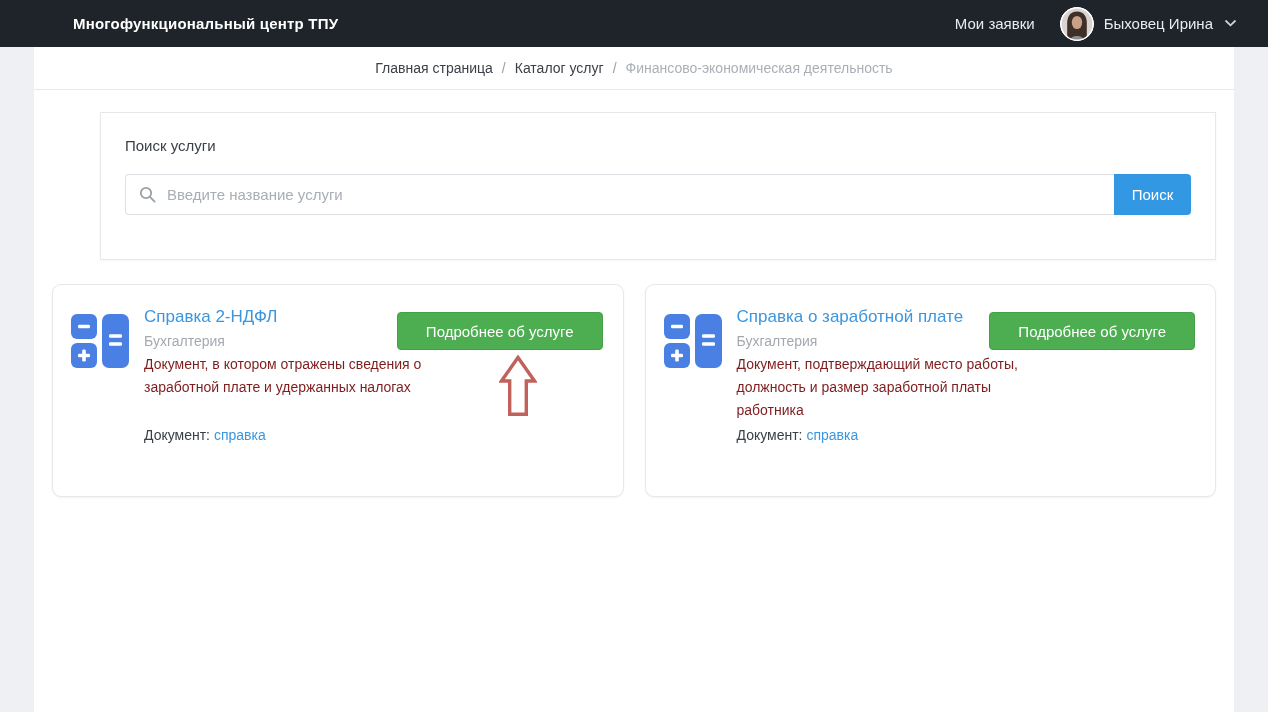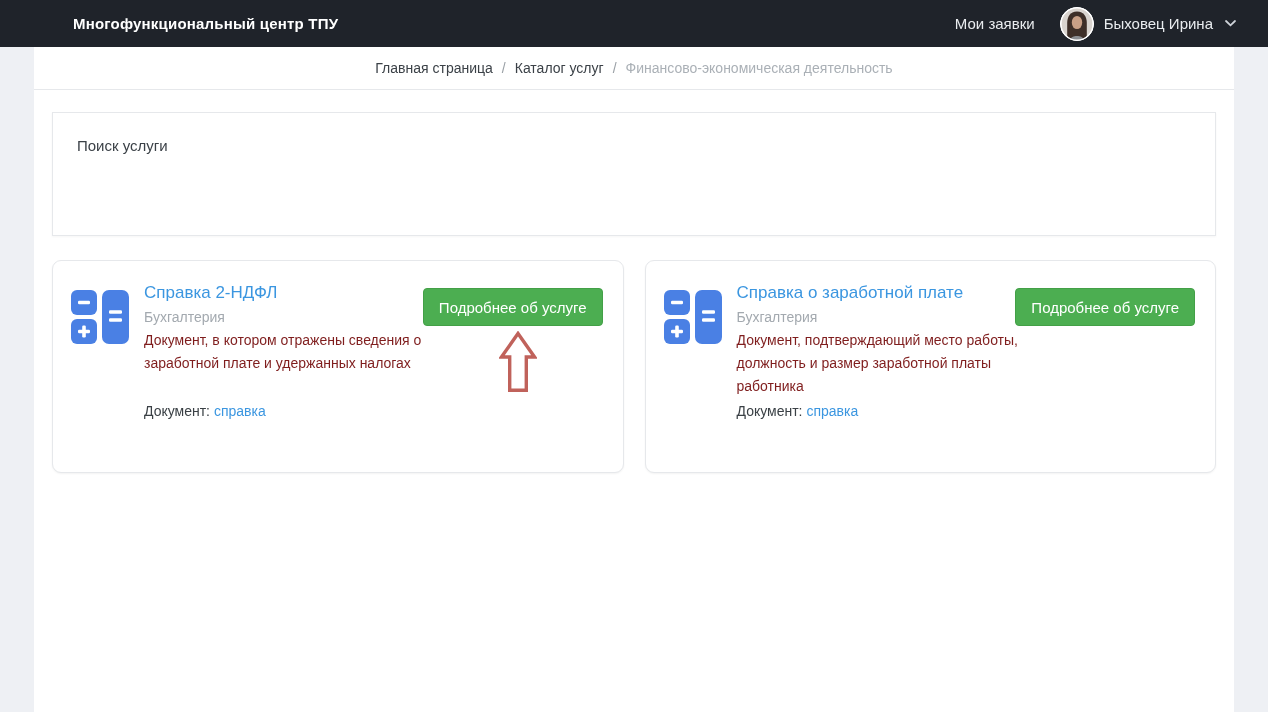--- a/index.html
+++ b/index.html
@@ -28,22 +28,22 @@
   .chev{display:block;margin-left:2px;}
   
   .page-col{width:1200px;margin:0 auto;background:#ffffff;min-height:665px;}
   .breadcrumb-bar{height:43px;border-bottom:1px solid #e6e8eb;display:flex;align-items:center;padding:0 22px;justify-content:center;}
   .breadcrumb{display:flex;align-items:center;gap:9px;font-size:14px;}
   .crumb-link{color:#3b4147;text-decoration:none;cursor:pointer;}
   .crumb-sep{color:#9aa0a6;}
   .crumb-active{color:#aab0b6;}
   .content{padding:22px 18px 0;}
   
-  .search-card{height:124px;border:1px solid #e6e8eb;border-radius:0;
-    box-shadow:0 1px 2px rgba(0,0,0,.04);padding:24px;background:#fff;}
+  .search-card{height:148px;border:1px solid #e6e8eb;border-radius:0;
+    box-shadow:0 1px 2px rgba(0,0,0,.04);padding:24px;background:#fff;margin-left:48px;}
   .search-title{font-size:15px;color:#3b4147;}
   .input-group{margin-top:20px;height:41px;display:flex;position:relative;}
   .search-icon{position:absolute;left:14px;top:12px;width:17px;height:17px;pointer-events:none;}
   .search-input{flex:1;height:41px;border:1px solid #dce0e4;border-right:none;
     border-radius:4px 0 0 4px;padding:0 12px 0 41px;font-size:15px;color:#3b4147;
     font-family:inherit;outline:none;}
   .search-input::placeholder{color:#a8aeb5;}
   .btn-search{width:77px;height:41px;background:var(--accent-blue);color:#fff;border:none;
     border-radius:0 4px 4px 0;font-size:15px;font-family:inherit;cursor:pointer;}
   
@@ -52,21 +52,21 @@
     box-shadow:0 1px 2px rgba(0,0,0,.05);position:relative;padding:22px 20px 0 18px;
     display:flex;align-items:flex-start;}
   .calc-icon{width:58px;height:54px;margin-top:7px;flex:0 0 auto;}
   .card-body{margin-left:15px;}
   .card-title{font-size:17px;color:var(--link-blue);text-decoration:none;display:inline-block;
     line-height:20px;cursor:pointer;}
   .card-category{font-size:14px;color:#a3a9af;margin-top:6px;}
   .card-desc{font-size:14px;color:#7f1d1d;line-height:23px;margin-top:4px;max-width:296px;min-height:70px;}
   .doc-line{font-size:14px;color:#3a4045;margin-top:4px;}
   .doc-link{color:var(--link-blue);text-decoration:none;cursor:pointer;}
-  .btn-details{position:absolute;top:27px;right:20px;height:38px;padding:0 15px;
+  .btn-details{position:absolute;top:27px;right:20px;height:38px;padding:0 28px;
     background:var(--success-green);border:1px solid var(--success-green-border);
     border-radius:4px;color:#fff;font-size:15px;font-family:inherit;cursor:pointer;}
   .annotation-arrow{position:absolute;left:446px;top:70px;width:38px;height:62px;pointer-events:none;}
   .annotation-arrow path{stroke:var(--annotation-arrow);}
 </style>
 </head>
 <body>
 
 <header class="topbar">
   <div class="topbar-inner">
@@ -107,20 +107,28 @@
       <a class="crumb-link">Каталог услуг</a>
       <span class="crumb-sep">/</span>
       <span class="crumb-active">Финансово-экономическая деятельность</span>
     </nav>
   </div>
 
   <main class="content">
 
     <section class="search-card">
       <div class="search-title">Поиск услуги</div>
+      <div class="input-group">
+        <svg class="search-icon" viewBox="0 0 17 17">
+          <circle cx="7" cy="7" r="5.2" fill="none" stroke="#98a0a8" stroke-width="1.8"></circle>
+          <line x1="11.2" y1="11.2" x2="15.6" y2="15.6" stroke="#98a0a8" stroke-width="1.8" stroke-linecap="round"></line>
+        </svg>
+        <input class="search-input" type="text" placeholder="Введите название услуги" style="">
+        <button class="btn-search">Поиск</button>
+      </div>
     </section>
 
     <section class="cards-row">
 
       <article class="service-card">
         <svg class="calc-icon" viewBox="0 0 58 54">
           <rect x="0" y="0" width="26" height="25" rx="6" fill="var(--icon-blue)"></rect>
           <rect x="0" y="29" width="26" height="25" rx="6" fill="var(--icon-blue)"></rect>
           <rect x="31" y="0" width="27" height="54" rx="7" fill="var(--icon-blue)"></rect>
           <rect x="7" y="10.7" width="12" height="3.6" rx="1.2" fill="#fff"></rect>

